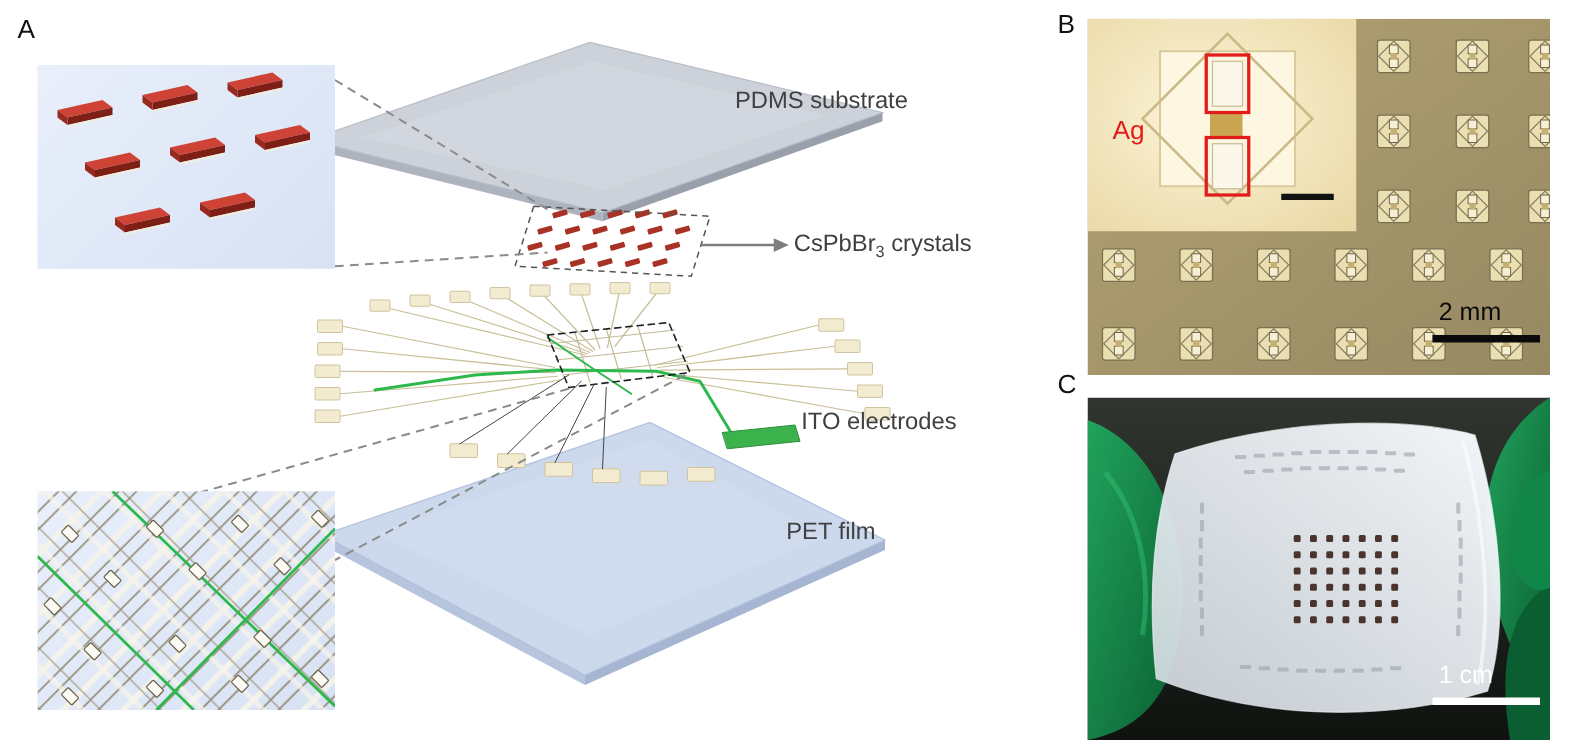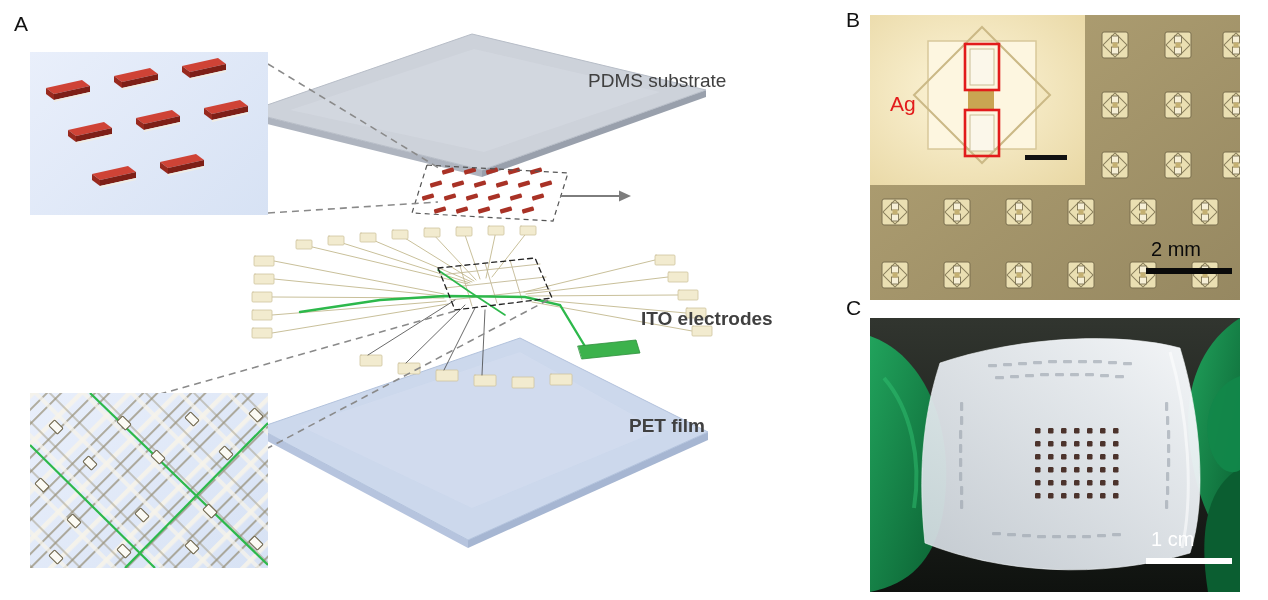--- a/index.html
+++ b/index.html
@@ -210,22 +210,25 @@
         <use href="#pad45" x="112" y="122"></use>
         <use href="#pad45" x="180" y="118"></use>
       <use href="#pad45" x="26" y="164"></use>
         <use href="#pad45" x="94" y="158"></use>
         <use href="#pad45" x="162" y="154"></use>
         <use href="#pad45" x="226" y="150"></use>
     </svg>
   </div>
 
   <div class="abs layer-label" style="left:588px;top:70px;">PDMS substrate</div>
-  <div class="abs layer-label" style="left:641px;top:308px;font-weight:bold;">ITO electrodes</div>
-  <div class="abs layer-label" style="left:629px;top:415px;font-weight:bold;">PET film</div>
+  <div class="abs layer-label" style="left:635px;top:185px;">
+    <span>CsPbBr</span><sub>3</sub><span> crystals</span>
+  </div>
+  <div class="abs layer-label" style="left:641px;top:327px;">ITO electrodes</div>
+  <div class="abs layer-label" style="left:629px;top:415px;">PET film</div>
 
   <div class="abs panel-letter" style="left:846px;top:8px;">B</div>
 
   <svg class="abs" style="left:870px;top:15px;" width="370" height="285" viewBox="0 0 370 285">
     <defs>
       <linearGradient id="bgrad" x1="0" y1="0" x2="1" y2="1">
         <stop offset="0" stop-color="#b3a375"></stop>
           <stop offset="1" stop-color="#968861"></stop>
       </linearGradient>
       <radialGradient id="binset" cx="0.45" cy="0.45" r="0.75">

